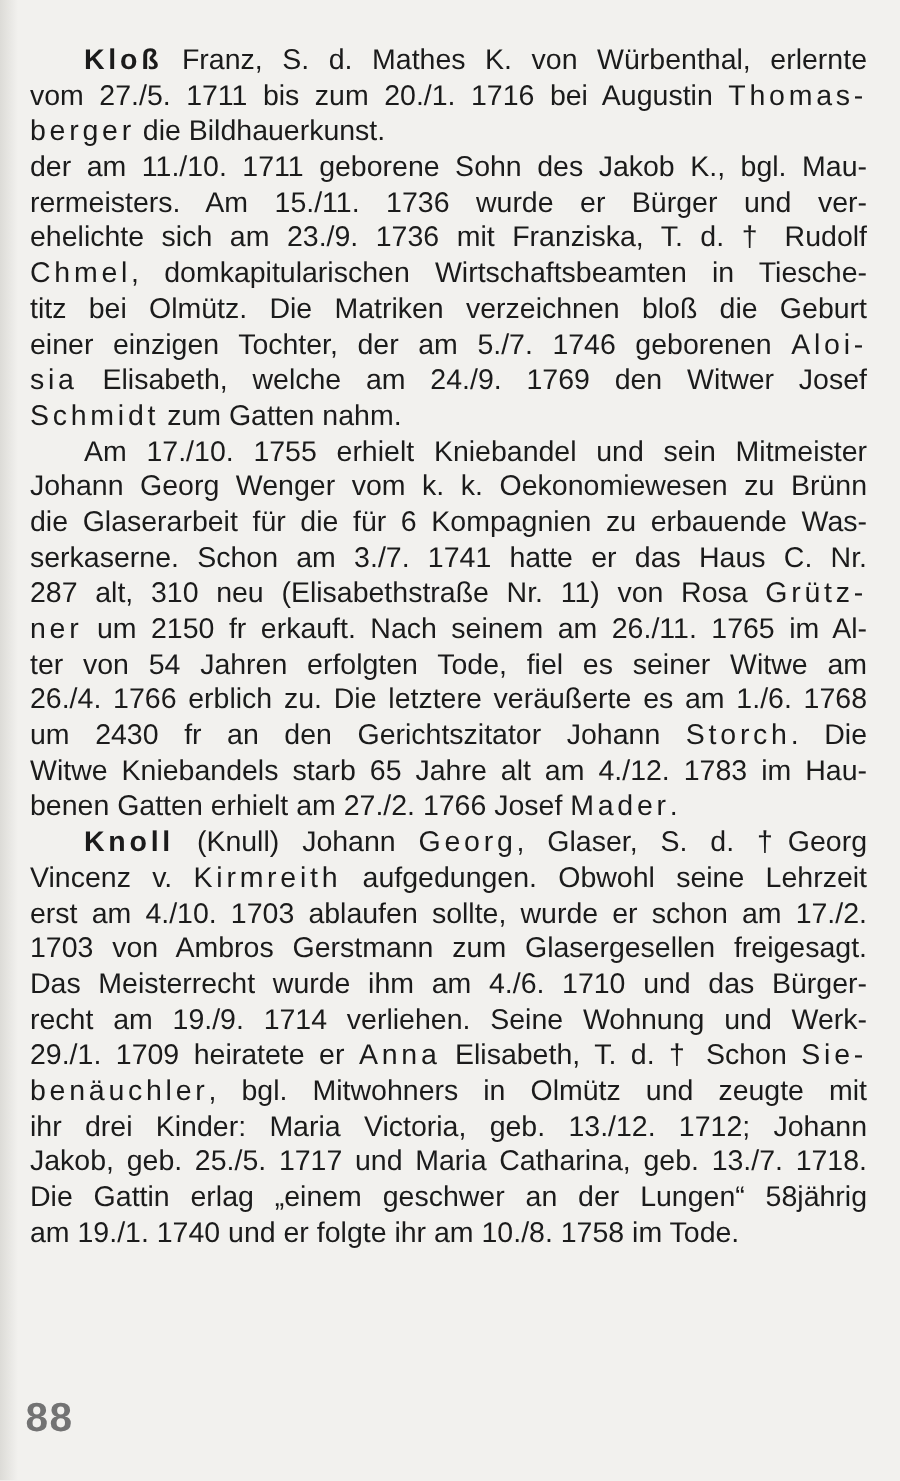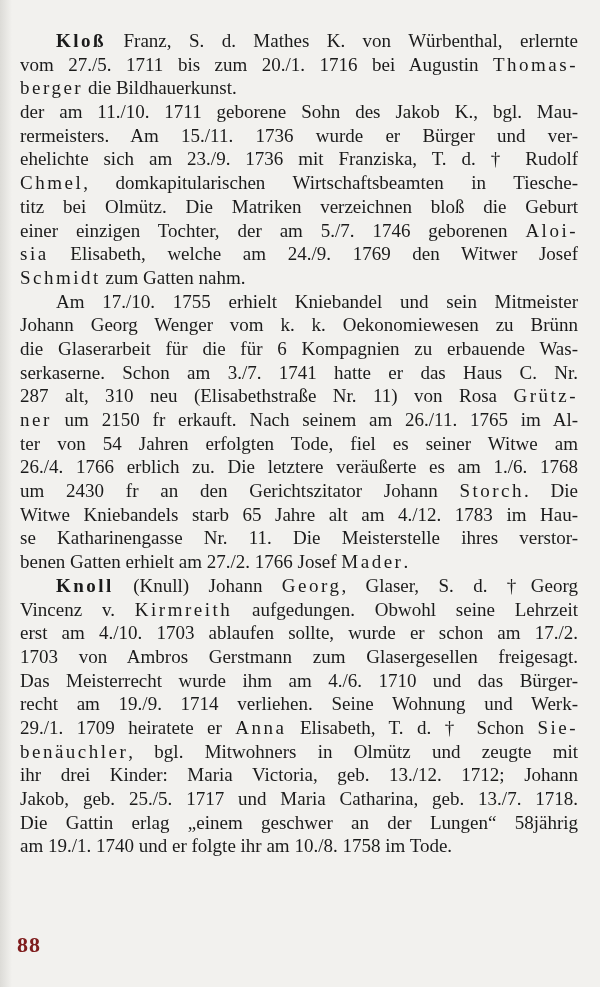--- a/index.html
+++ b/index.html
@@ -8,21 +8,21 @@
     width: 600px;
     height: 987px;
     background: #f2f1ee;
     overflow: hidden;
   }
   .page {
     position: relative;
     width: 600px;
     height: 721px;
     background: #f2f1ee;
-    font-family: Liberation Serif, serif;
+    font-family: Liberation Sans, sans-serif;
     color: #1b1b1b;
   }
   .edge-shade {
     position: absolute;
     left: 0; top: 0;
     width: 12px; height: 987px;
     background: linear-gradient(to right, #dcdbd7, rgba(242,241,238,0));
     pointer-events: none;
   }
   .text-block {
@@ -50,25 +50,25 @@
     font-weight: bold;
     letter-spacing: 2.5px;
   }
   .seg-spaced {
     letter-spacing: 2.5px;
   }
   .page-number {
     position: absolute;
     left: 17px;
     top: 928px;
-    font-size: 22px;
+    font-size: 27px;
     line-height: 34px;
     font-weight: bold;
     letter-spacing: 1px;
-    color: #7f1d1d;
+    color: #737373;
   }
 </style>
 </head>
 <body>
 
 <div class="page">
   <div class="edge-shade"></div>
   <div id="text-block" class="text-block">
       <div class="line indent"><span class="seg-bold">Kloß</span><span> Franz, S. d. Mathes K. von Würbenthal, erlernte</span></div>
       <div class="line"><span>vom 27./5. 1711 bis zum 20./1. 1716 bei Augustin </span><span class="seg-spaced">Thomas-</span></div>
@@ -84,21 +84,20 @@
       <div class="line indent"><span>Am 17./10. 1755 erhielt Kniebandel und sein Mitmeister</span></div>
       <div class="line"><span>Johann Georg Wenger vom k. k. Oekonomiewesen zu Brünn</span></div>
       <div class="line"><span>die Glaserarbeit für die für 6 Kompagnien zu erbauende Was-</span></div>
       <div class="line"><span>serkaserne. Schon am 3./7. 1741 hatte er das Haus C. Nr.</span></div>
       <div class="line"><span>287 alt, 310 neu (Elisabethstraße Nr. 11) von Rosa </span><span class="seg-spaced">Grütz-</span></div>
       <div class="line"><span class="seg-spaced">ner</span><span> um 2150 fr erkauft. Nach seinem am 26./11. 1765 im Al-</span></div>
       <div class="line"><span>ter von 54 Jahren erfolgten Tode, fiel es seiner Witwe am</span></div>
       <div class="line"><span>26./4. 1766 erblich zu. Die letztere veräußerte es am 1./6. 1768</span></div>
       <div class="line"><span>um 2430 fr an den Gerichtszitator Johann </span><span class="seg-spaced">Storch</span><span>. Die</span></div>
       <div class="line"><span>Witwe Kniebandels starb 65 Jahre alt am 4./12. 1783 im Hau-</span></div>
-      <div class="line"><span>se Katharinengasse Nr. 11. Die Meisterstelle ihres verstor-</span></div>
       <div class="line para-end"><span>benen Gatten erhielt am 27./2. 1766 Josef </span><span class="seg-spaced">Mader</span><span>.</span></div>
       <div class="line indent"><span class="seg-bold">Knoll</span><span> (Knull) Johann </span><span class="seg-spaced">Georg</span><span>, Glaser, S. d. †Georg</span></div>
       <div class="line"><span>Vincenz v. </span><span class="seg-spaced">Kirmreith</span><span> aufgedungen. Obwohl seine Lehrzeit</span></div>
       <div class="line"><span>erst am 4./10. 1703 ablaufen sollte, wurde er schon am 17./2.</span></div>
       <div class="line"><span>1703 von Ambros Gerstmann zum Glasergesellen freigesagt.</span></div>
       <div class="line"><span>Das Meisterrecht wurde ihm am 4./6. 1710 und das Bürger-</span></div>
       <div class="line"><span>recht am 19./9. 1714 verliehen. Seine Wohnung und Werk-</span></div>
       <div class="line"><span>29./1. 1709 heiratete er </span><span class="seg-spaced">Anna</span><span> Elisabeth, T. d. † Schon </span><span class="seg-spaced">Sie-</span></div>
       <div class="line"><span class="seg-spaced">benäuchler</span><span>, bgl. Mitwohners in Olmütz und zeugte mit</span></div>
       <div class="line"><span>ihr drei Kinder: Maria Victoria, geb. 13./12. 1712; Johann</span></div>

